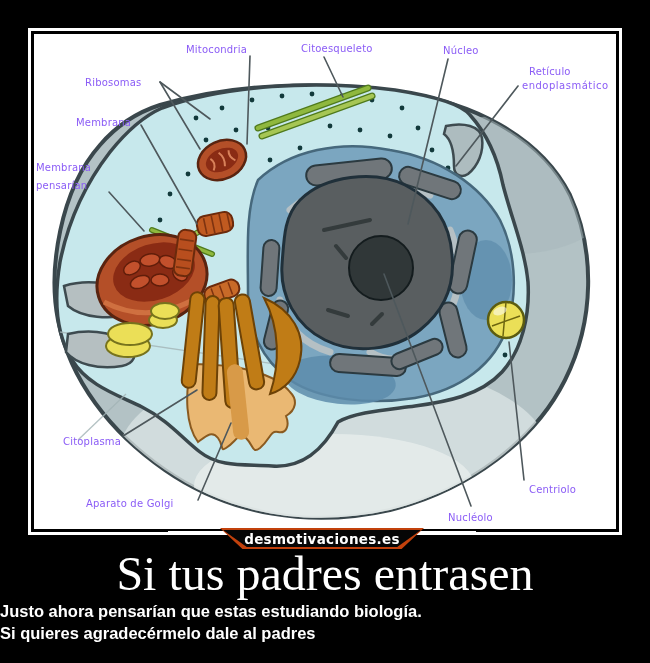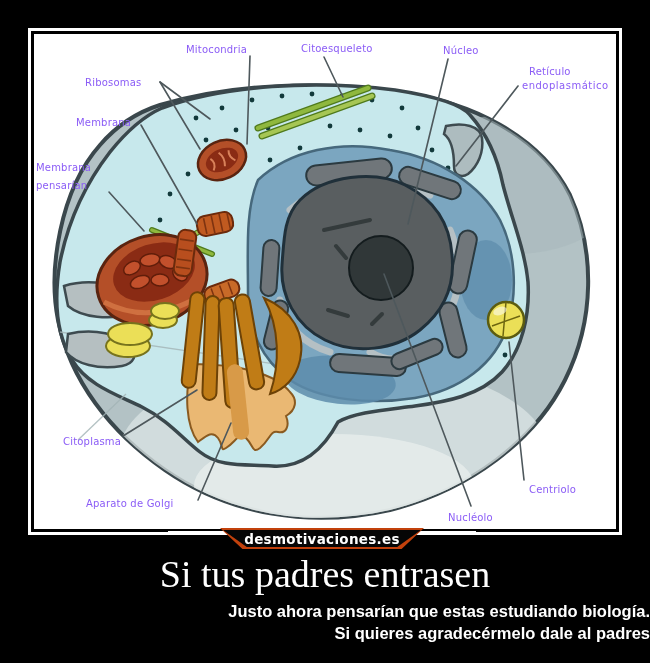--- a/index.html
+++ b/index.html
@@ -13,22 +13,22 @@
   .wm-wrap{position:absolute;left:220px;top:528px;width:204px;height:21px;background:#c2410c;
            clip-path:polygon(0 0,100% 0,89% 100%,11% 100%);z-index:5;}
   .wm-band{position:absolute;left:3px;right:3px;top:2px;bottom:2px;background:#060606;
            clip-path:polygon(0 0,100% 0,88% 100%,12% 100%);display:flex;align-items:center;justify-content:center;}
   .wm-band span{color:#fff;font-size:13.5px;font-weight:bold;letter-spacing:.3px;
                 font-family:"DejaVu Sans",sans-serif;}
   .wm-line{position:absolute;top:531px;height:3px;background:#fff;z-index:4;}
   .wm-line.left{left:168px;width:58px;}
   .wm-line.right{left:418px;width:58px;}
   .meme-title{position:absolute;left:0;right:0;top:551px;text-align:center;color:#fff;
-              font-family:"Liberation Serif","DejaVu Serif",serif;font-size:38px;line-height:46px;}
-  .meme-sub{position:absolute;left:0;right:0;text-align:right;color:#fff;
+              font-family:"Liberation Serif","DejaVu Serif",serif;font-size:48px;line-height:46px;}
+  .meme-sub{position:absolute;left:0;right:0;text-align:left;color:#fff;
             font-family:"Liberation Sans","DejaVu Sans",sans-serif;font-weight:bold;font-size:16.5px;line-height:20px;}
   .sub1{top:601px;} .sub2{top:623px;}
 </style>
 </head>
 <body>
 
 <div class="page">
 
   <div class="frame">
     <div class="frame-content">

